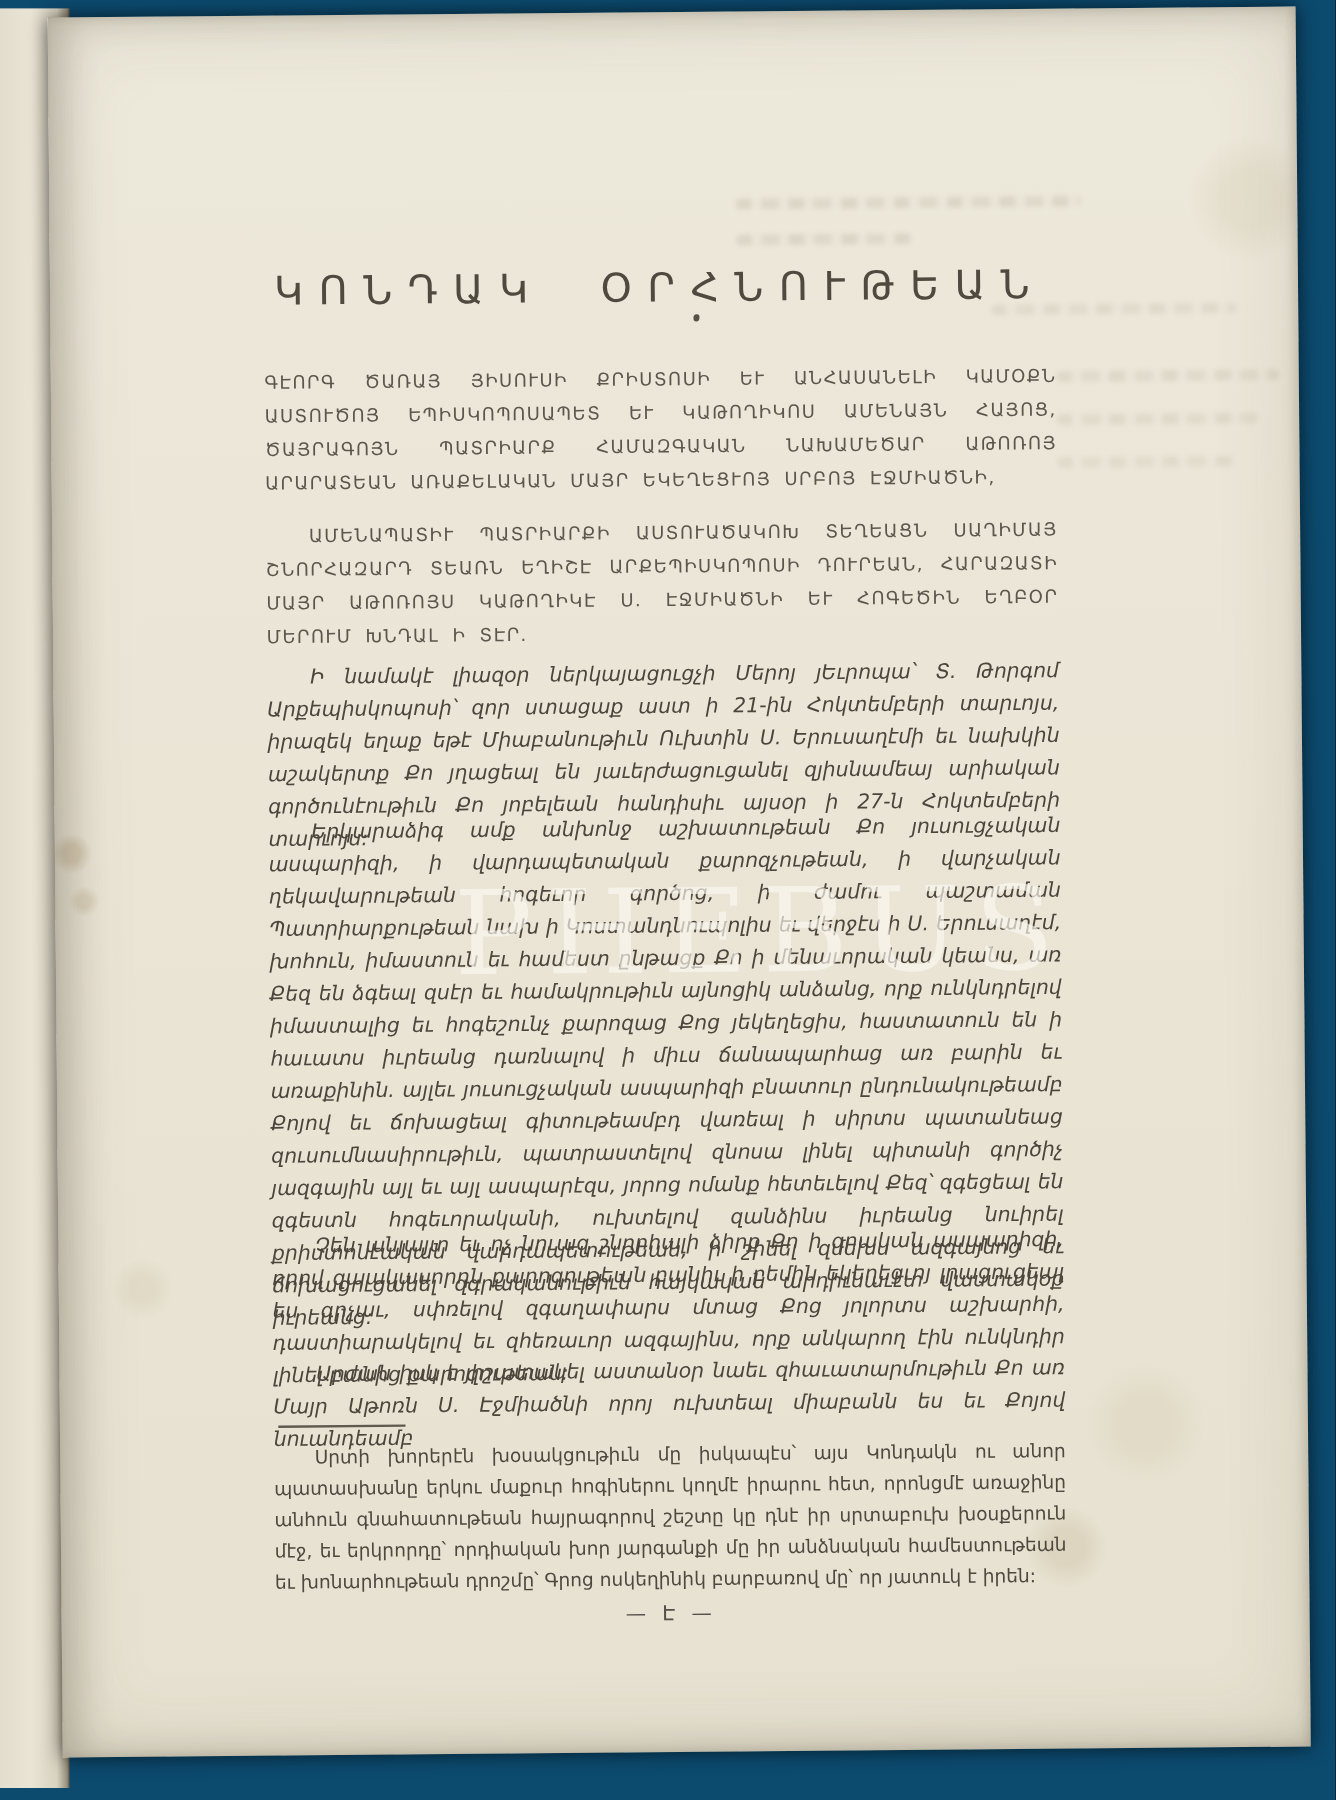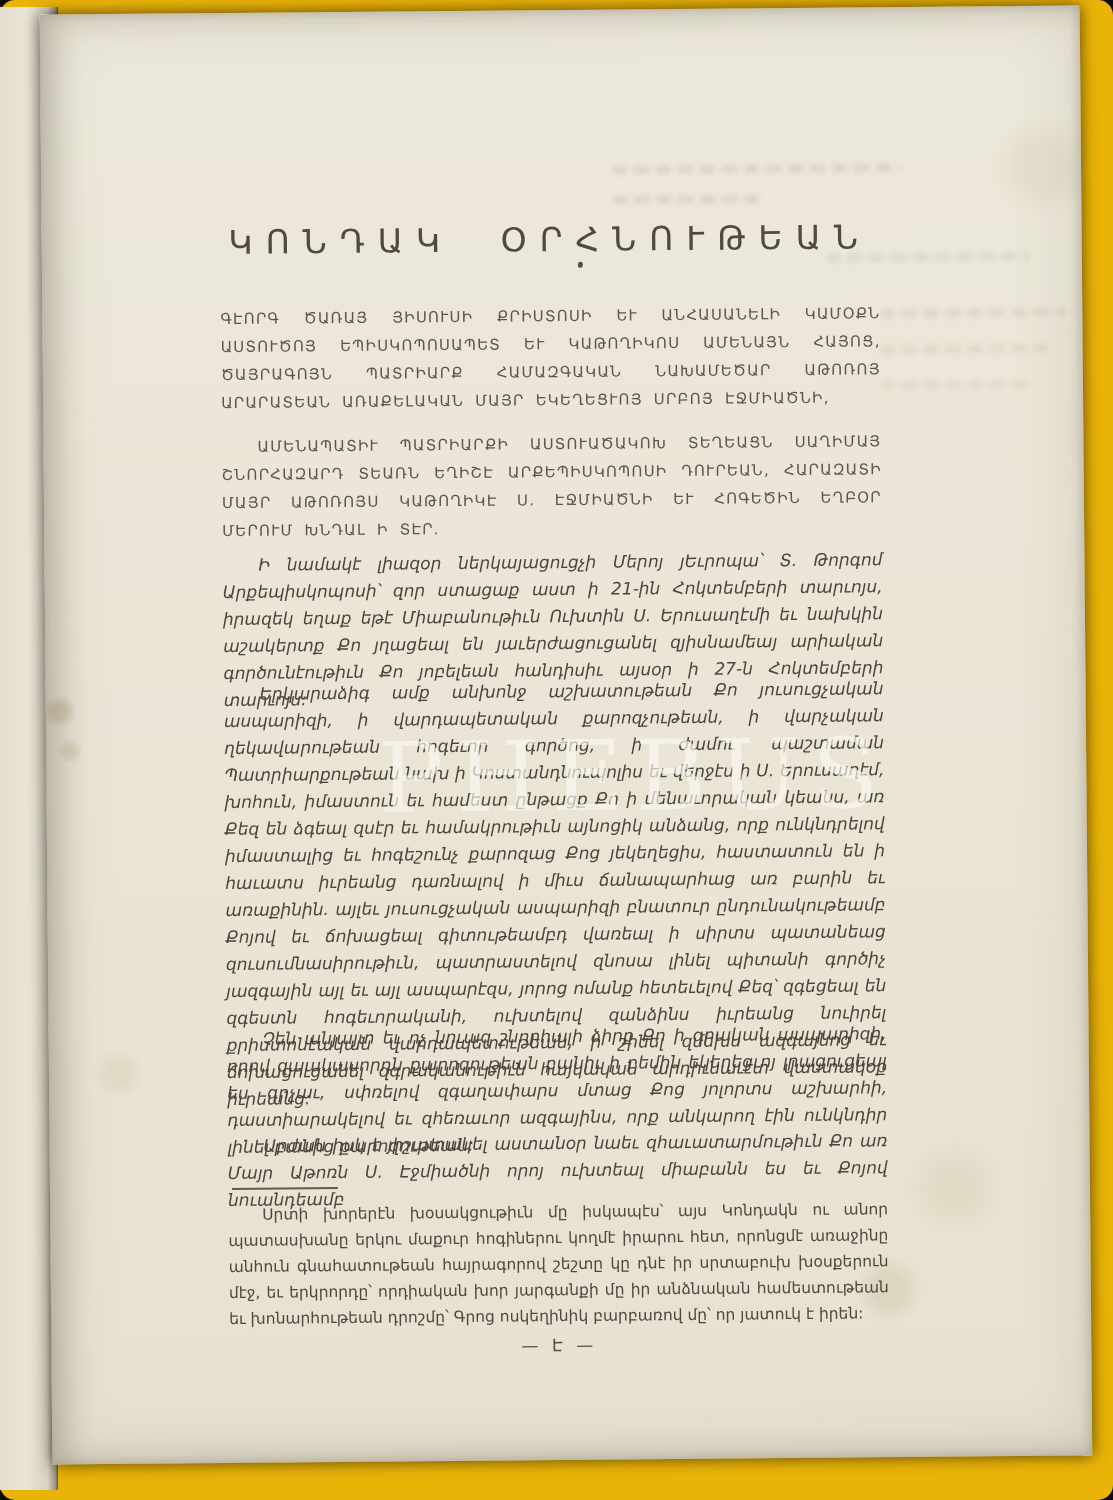--- a/index.html
+++ b/index.html
@@ -1,20 +1,20 @@
 <!DOCTYPE html>
 <html><head>
 <meta charset="utf-8">
 <style>
   html,body{margin:0;padding:0;background:#0c0b09;}
   body{
     width:1113px;height:1500px;position:relative;overflow:hidden;
     font-family:"DejaVu Sans",sans-serif;
   }
-  .scan{position:absolute;inset:0;background:#eab308;border-radius:15px;}
+  .scan{position:absolute;inset:0;background:#0c4a6e;}
 
   
   .under-page{
     position:absolute;left:0;top:7px;width:58px;height:1483px;
     background:linear-gradient(90deg,#e2ddcc 0%,#e9e4d4 45%,#d8d2c0 82%,#9a9280 96%,#5b5547 100%);
   }
 
   
   .page{
     position:absolute;left:46px;top:10px;width:1040px;height:1450px;

